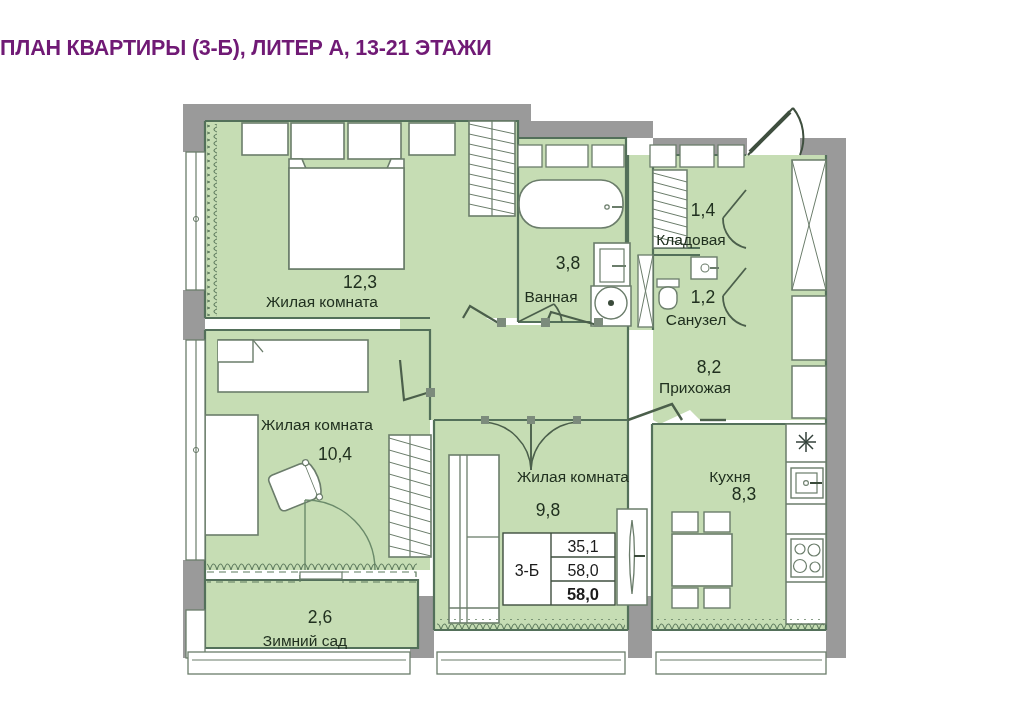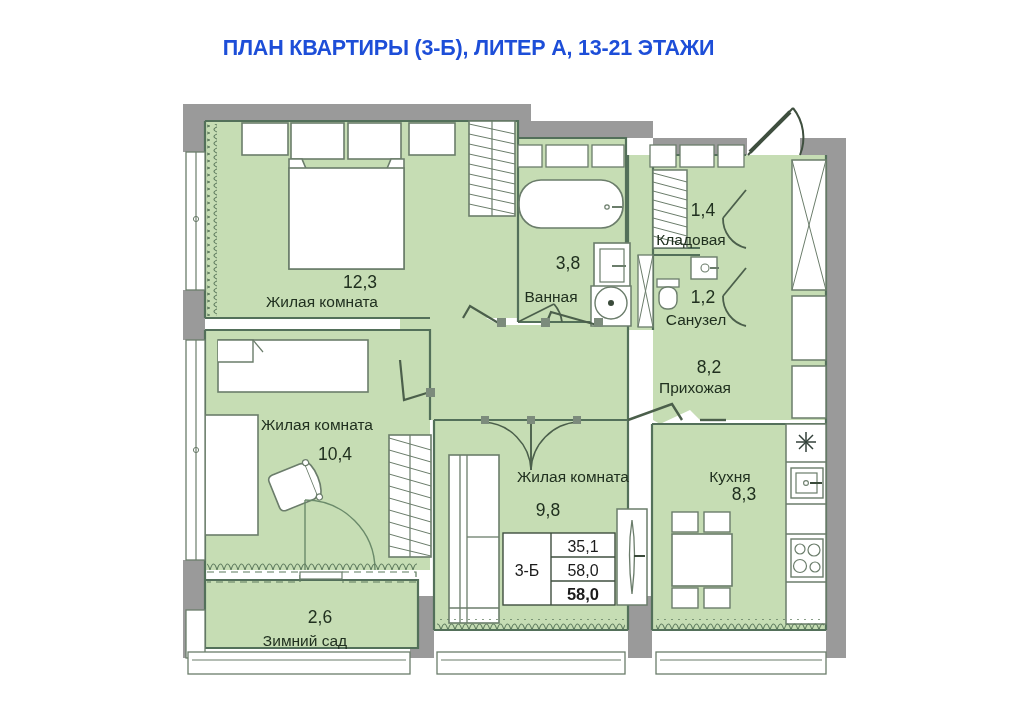--- a/index.html
+++ b/index.html
@@ -18,25 +18,24 @@
     position: relative;
     width: 1023px;
     height: 724px;
     background: #ffffff;
   }
   #plan-title {
     position: absolute;
     left: 0;
     top: 36px;
     width: 937px;
-    text-align: center;
     font-size: 21.5px;
     font-weight: bold;
     letter-spacing: -0.2px;
-    color: #1d4ed8;
+    color: #701a75;
     font-family: "Liberation Sans", sans-serif;
   }
   #floorplan-canvas {
     position: absolute;
     left: 0;
     top: 0;
     width: 1023px;
     height: 724px;
   }
   .watermark {

